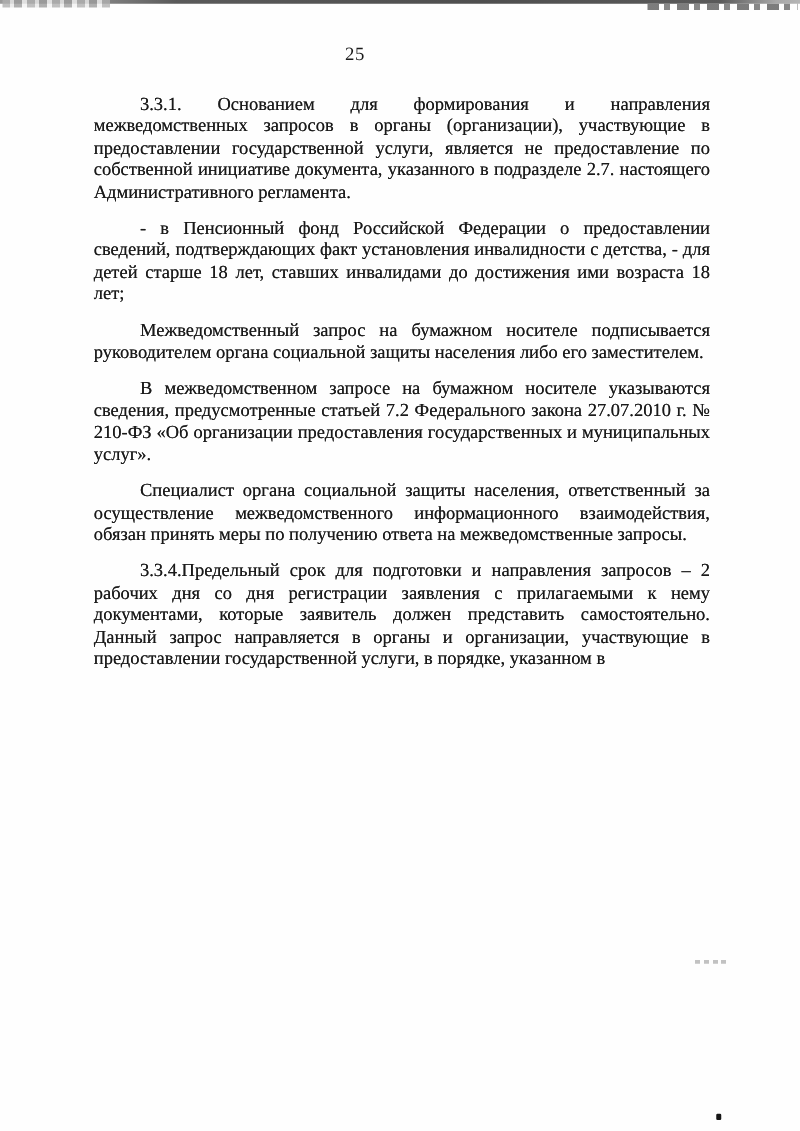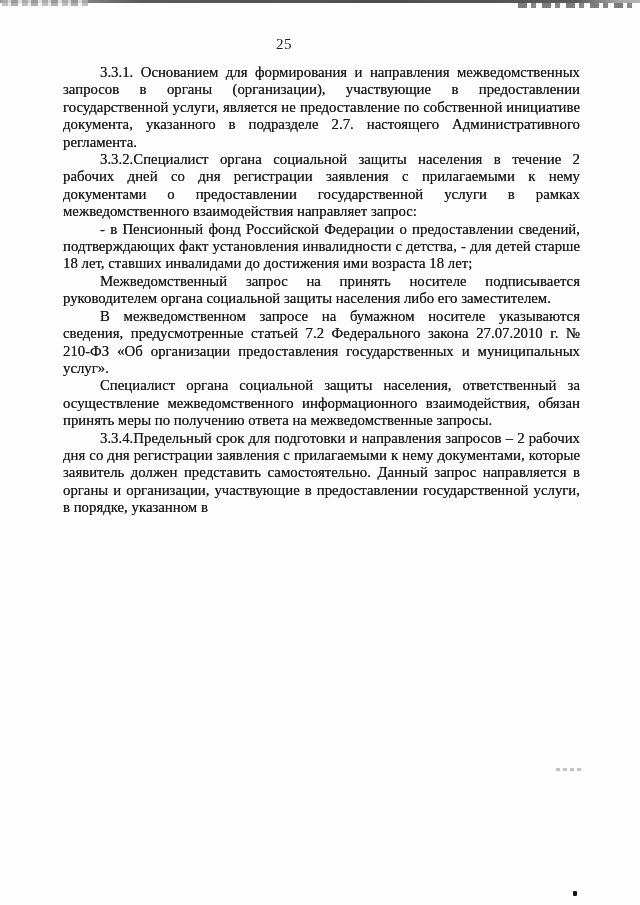--- a/index.html
+++ b/index.html
@@ -61,41 +61,40 @@
   .doc-body {
     position: absolute;
     left: 63px; top: 64px;
     width: 517px;
     font-size: 14.8px;
     line-height: 17.4px;
     text-align: justify;
     text-shadow: 0 0 .35px #3a3a3a;
   }
   .doc-body p {
-    margin: 0;
+    margin: 12px;
     padding: 0;
     text-indent: 37px;
   }
 </style>
 </head>
 <body>
 
 <div class="page">
 
   <div class="scan-top-bar"></div>
   <div class="scan-top-left-patch"></div>
   <div class="scan-top-right-noise"></div>
   <div class="scan-speck-mid"></div>
   <div class="scan-dot-bottom"></div>
 
   <div class="page-number">25</div>
 
   <div class="doc-body" id="doc-body">
       <p>3.3.1. Основанием для формирования  и направления межведомственных запросов в органы (организации), участвующие в предоставлении государственной услуги, является не предоставление по собственной инициативе документа, указанного в подразделе 2.7. настоящего Административного регламента.</p>
-      <p>3.3.2.Специалист органа социальной защиты населения в течение 2 рабочих дней со дня регистрации заявления с прилагаемыми к нему документами о предоставлении государственной услуги в рамках межведомственного взаимодействия направляет запрос:</p>
       <p>- в Пенсионный фонд Российской Федерации о предоставлении сведений, подтверждающих факт установления инвалидности с детства, - для детей старше 18 лет, ставших инвалидами до достижения ими возраста 18 лет;</p>
-      <p>Межведомственный запрос на принять носителе подписывается руководителем органа социальной защиты населения либо его заместителем.</p>
+      <p>Межведомственный запрос на бумажном носителе подписывается руководителем органа социальной защиты населения либо его заместителем.</p>
       <p>В межведомственном запросе на бумажном носителе указываются сведения, предусмотренные статьей 7.2 Федерального закона 27.07.2010 г. № 210-ФЗ «Об организации предоставления государственных и муниципальных услуг».</p>
       <p>Специалист органа социальной защиты населения, ответственный за осуществление межведомственного информационного взаимодействия, обязан принять меры  по получению ответа  на межведомственные запросы.</p>
       <p>3.3.4.Предельный срок для подготовки и направления запросов – 2 рабочих дня со дня регистрации заявления с прилагаемыми к нему документами, которые заявитель должен представить самостоятельно. Данный запрос направляется в органы и организации, участвующие в предоставлении государственной услуги, в порядке, указанном в</p>
     </div>
 
 </div>
 
 </body></html>

